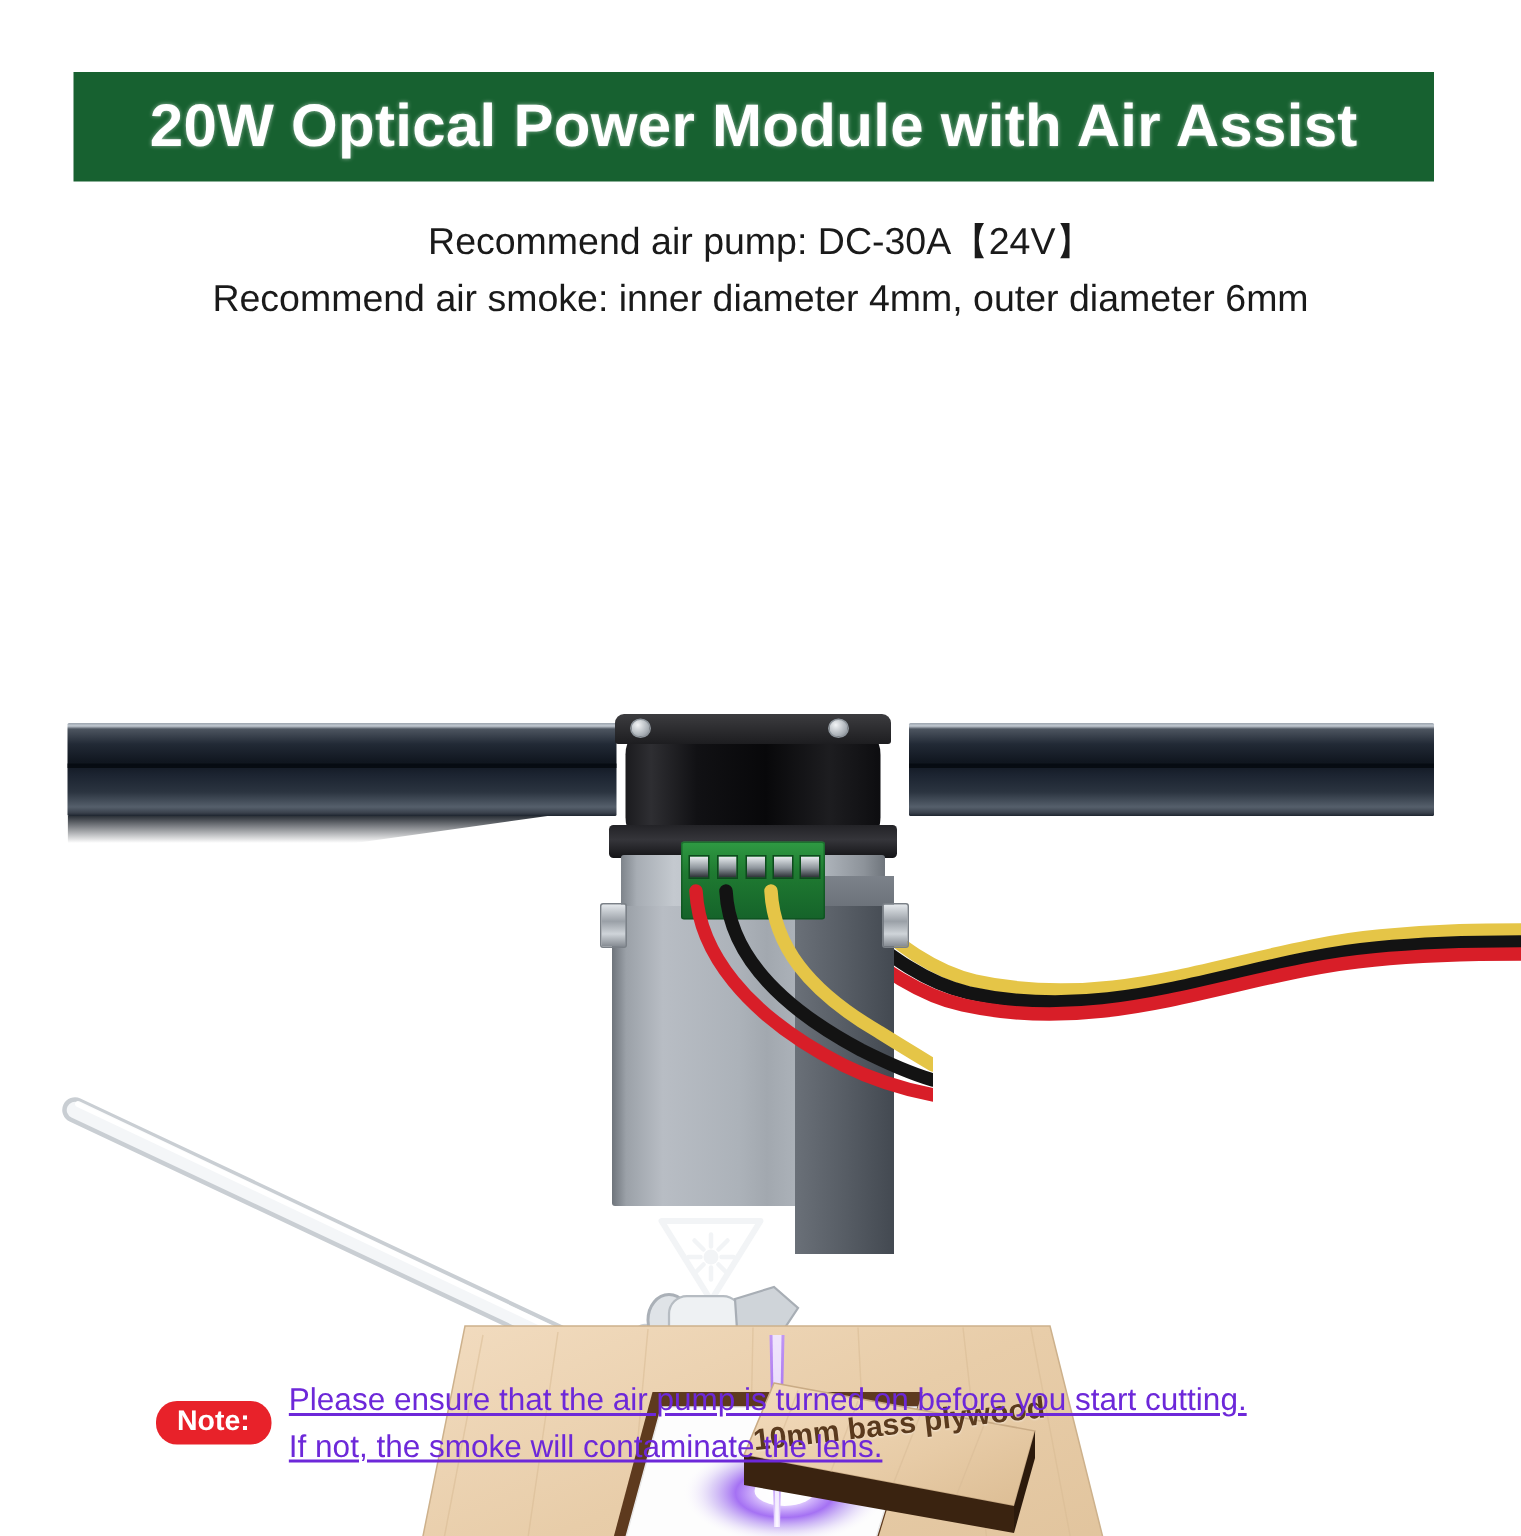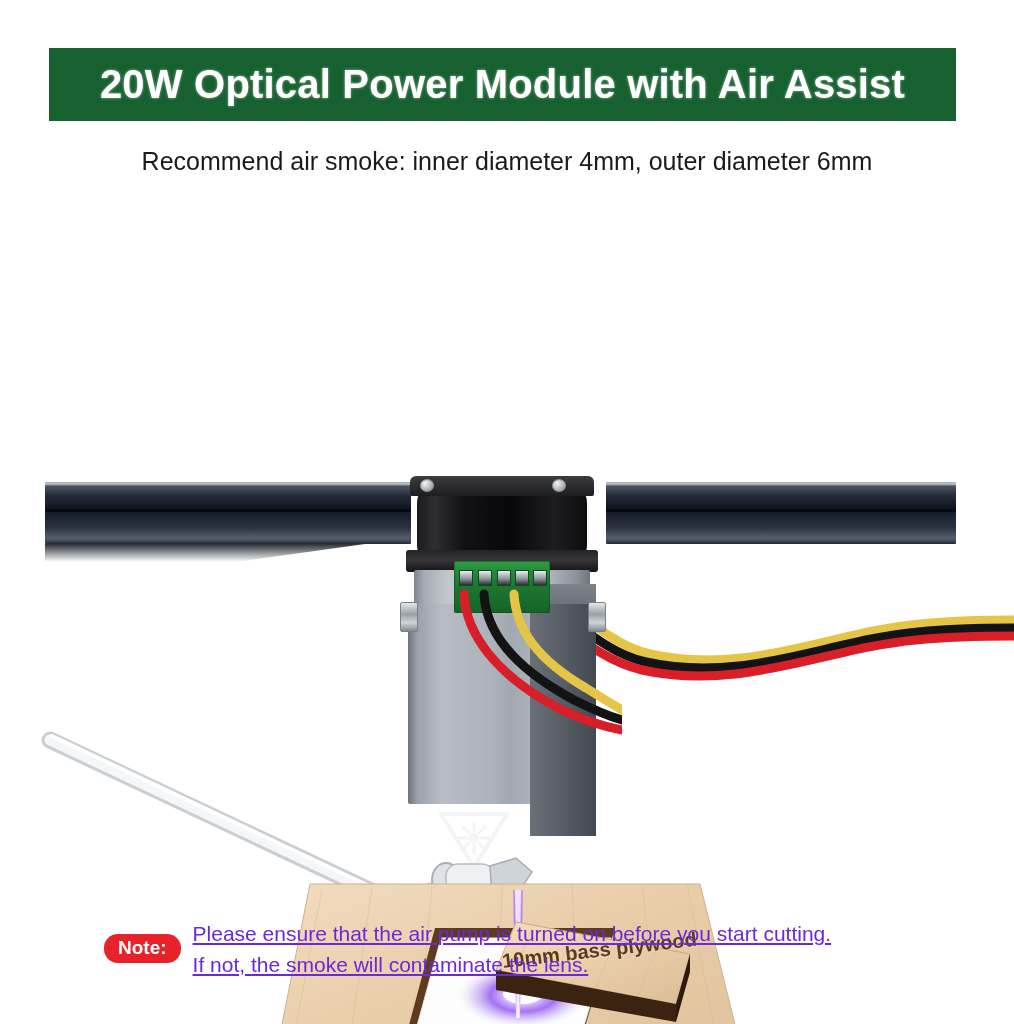--- a/index.html
+++ b/index.html
@@ -193,20 +193,21 @@
 </head>
 <body>
 
 <div class="page">
 
   <div class="banner">
     <div class="banner-title">20W Optical Power Module with Air Assist</div>
   </div>
 
   <div class="recos">
+    <div class="reco-line">Recommend air pump: DC-30A【24V】</div>
     <div class="reco-line">Recommend air smoke: inner diameter 4mm, outer diameter 6mm</div>
   </div>
 
   <div class="stage">
 
     <div class="rail rail-left"></div>
     <div class="rail rail-right"></div>
     <div class="rail-shadow-l"></div>
 
     <div class="wires">

